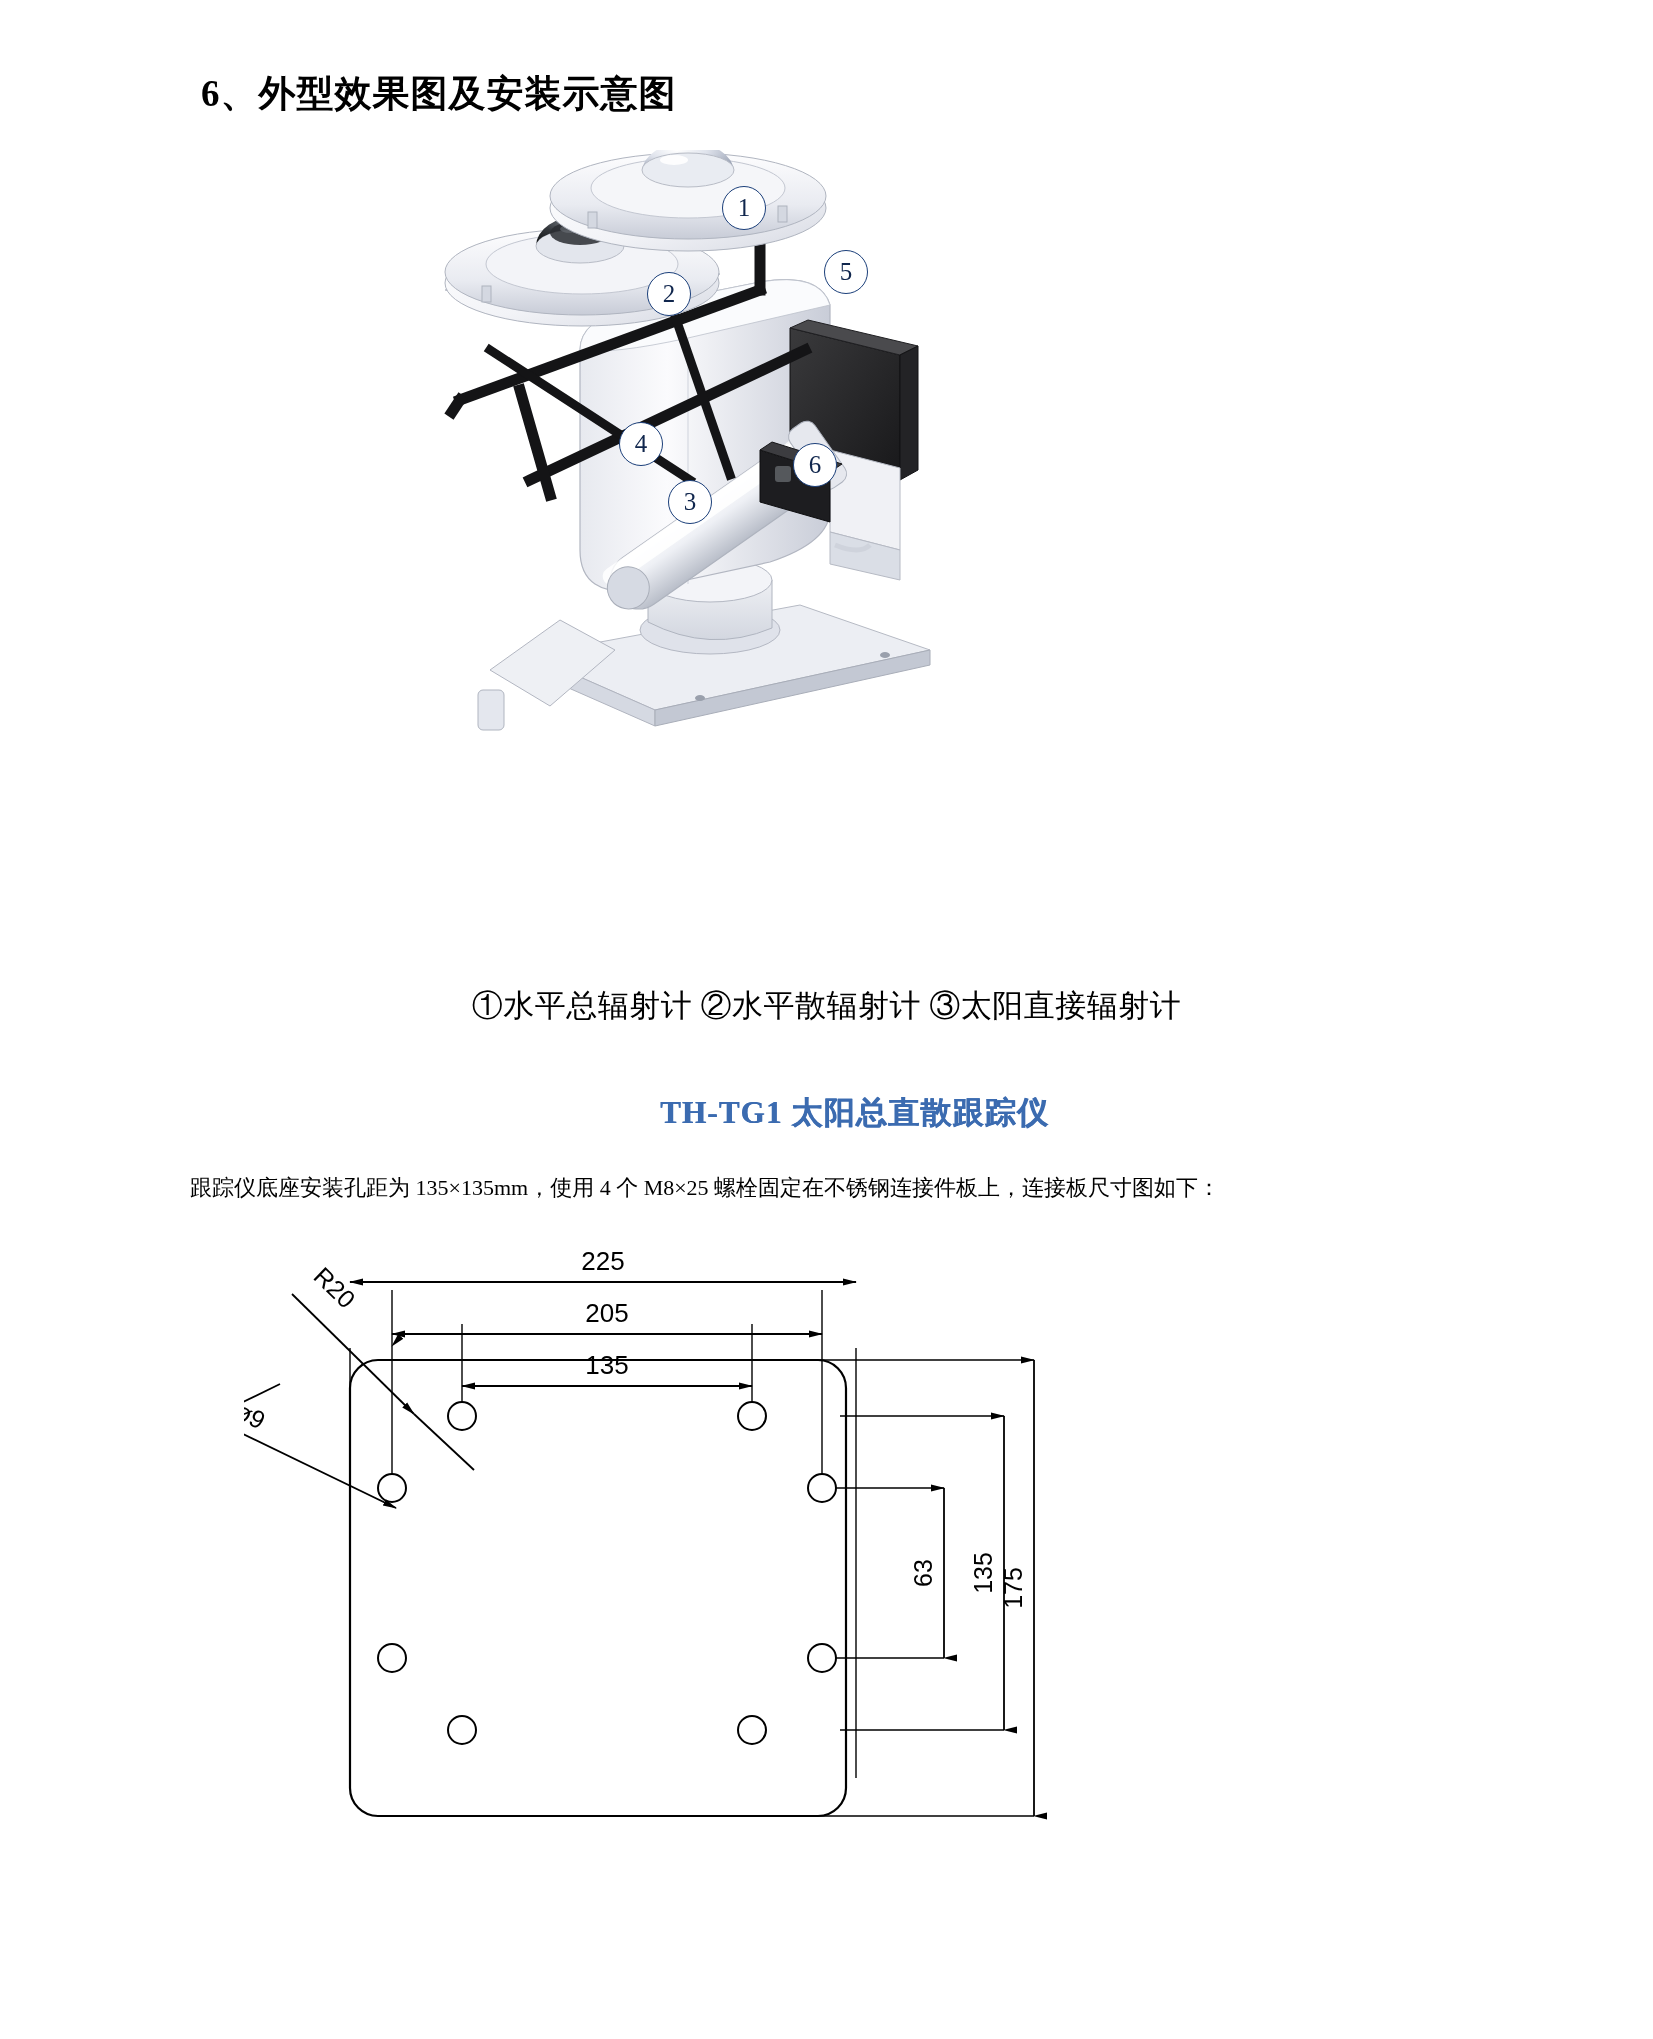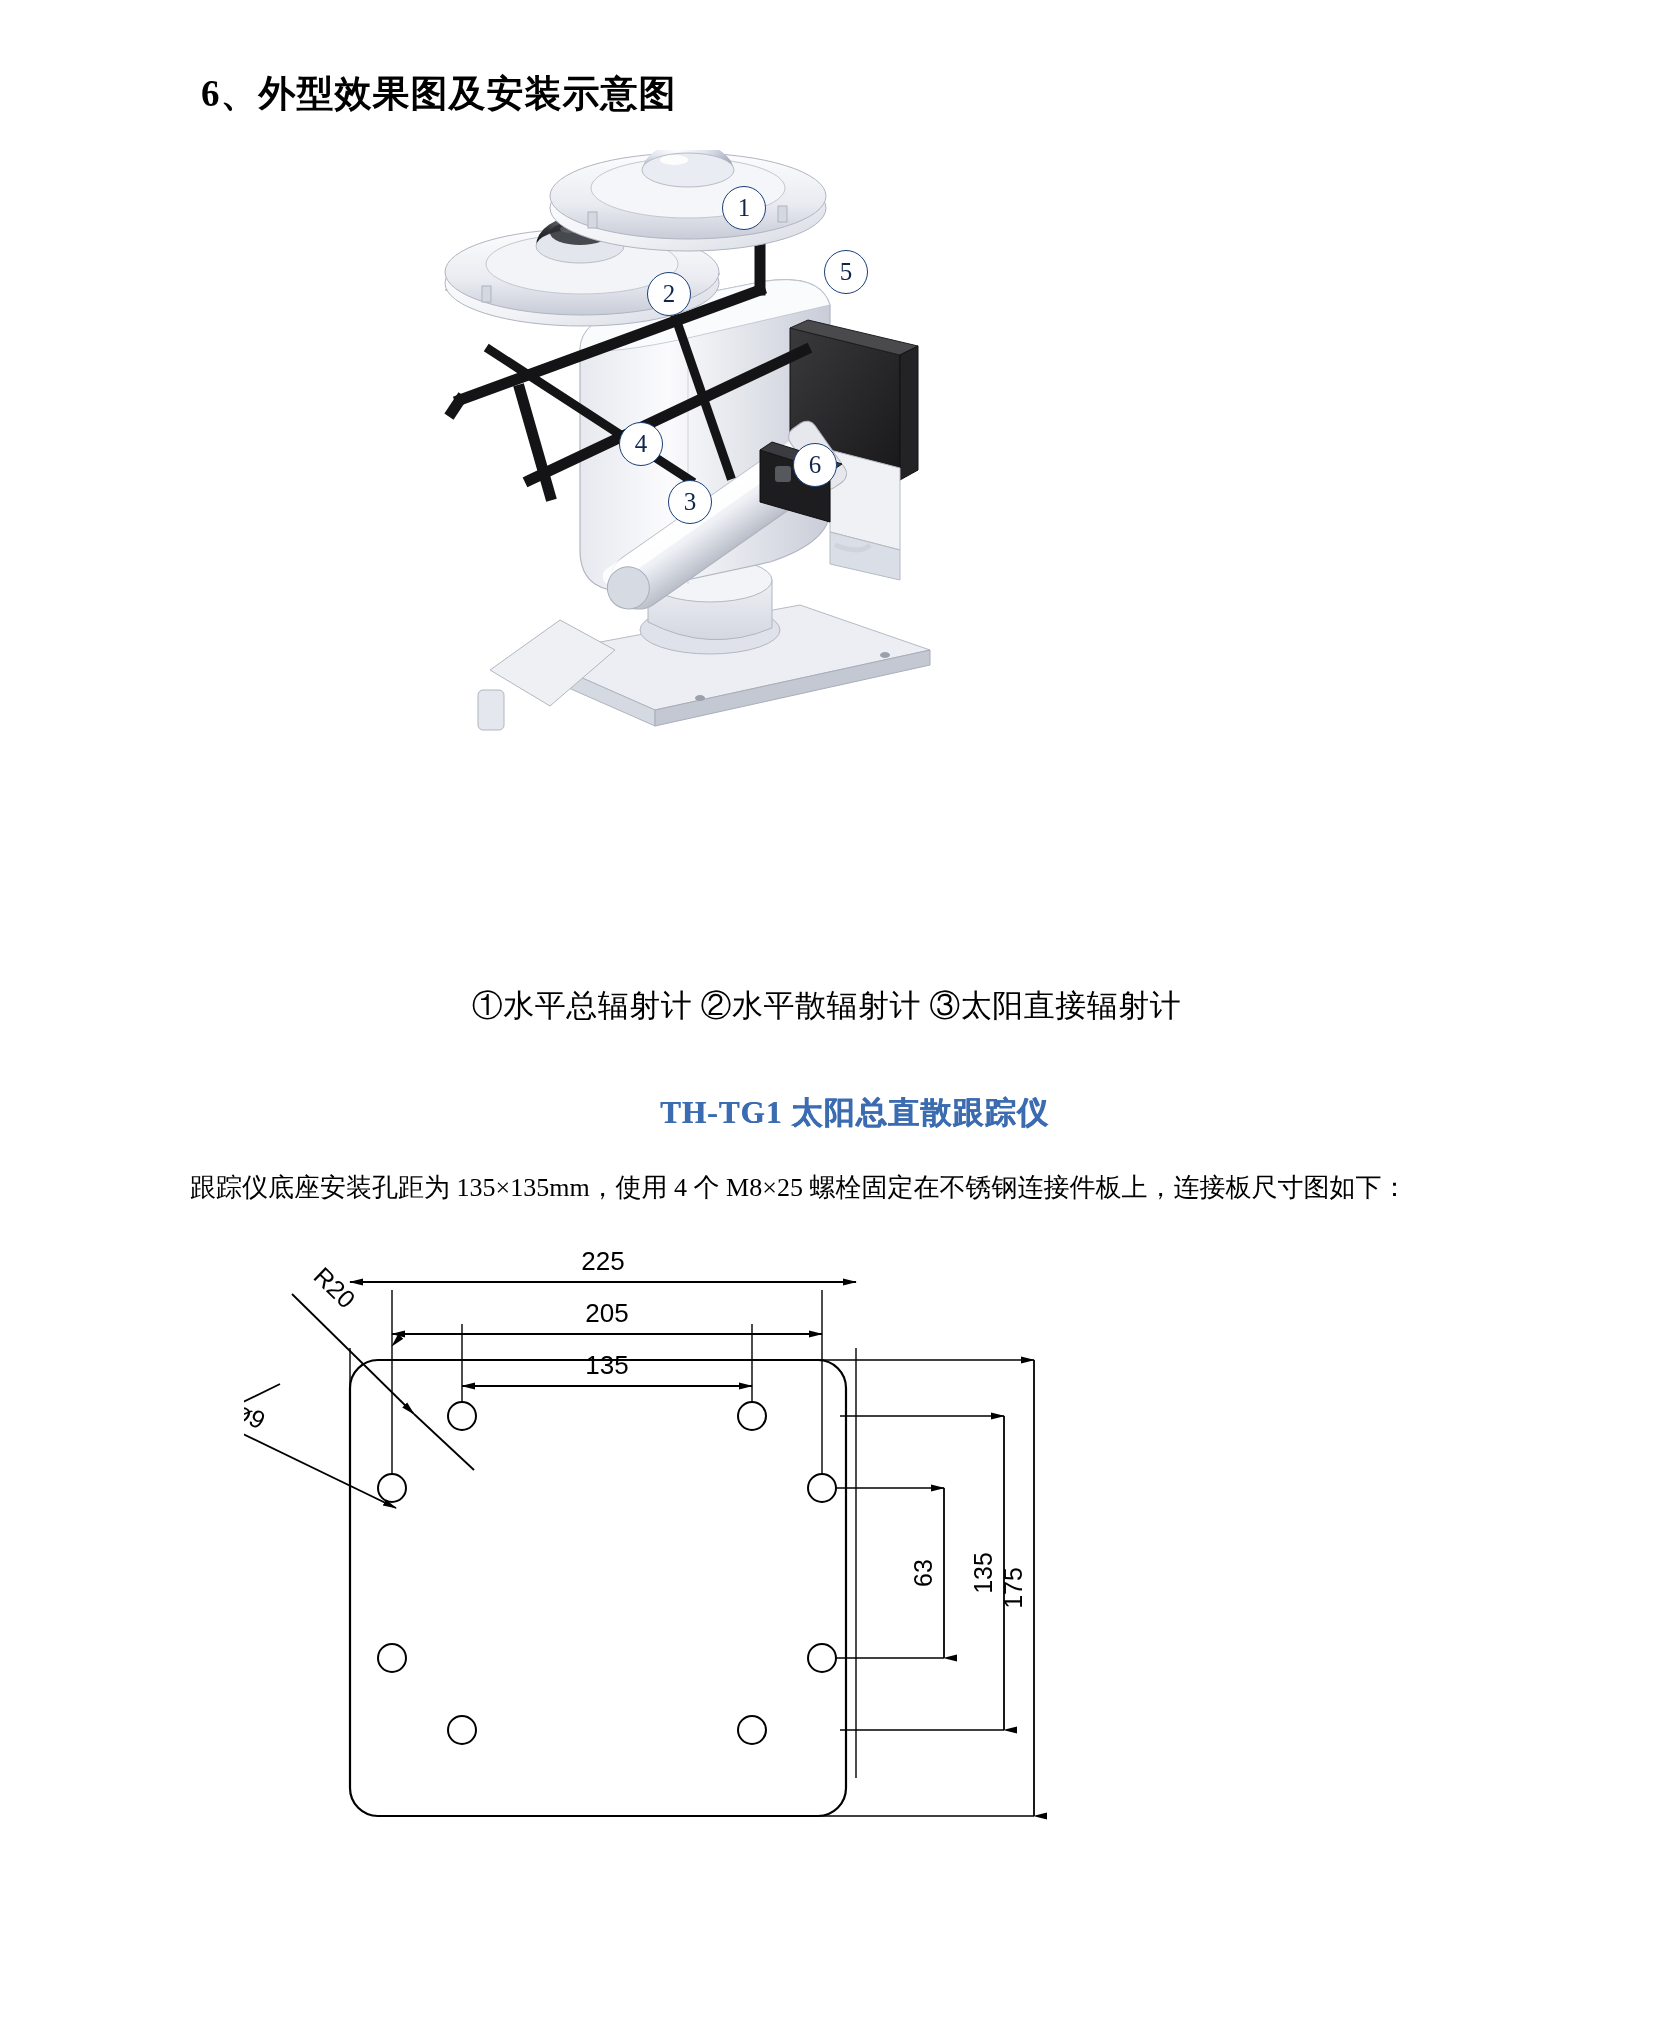--- a/index.html
+++ b/index.html
@@ -96,21 +96,21 @@
     margin-left: 28px;
   }
 
   
   .body-para {
     position: absolute;
     left: 130px;
     top: 1160px;
     width: 1400px;
     font-family: "Liberation Serif", "DejaVu Serif", serif;
-    font-size: 26px;
+    font-size: 22px;
     line-height: 56px;
     text-indent: 60px;
     text-align: justify;
   }
 
   
   .drawing {
     position: absolute;
     left: 244px;
     top: 1238px;

